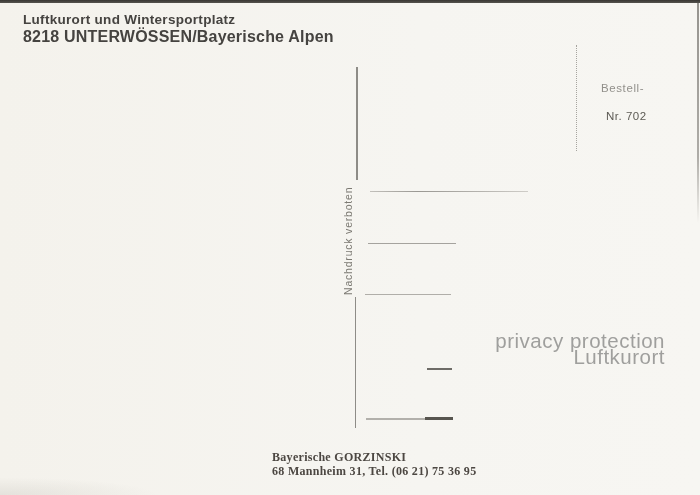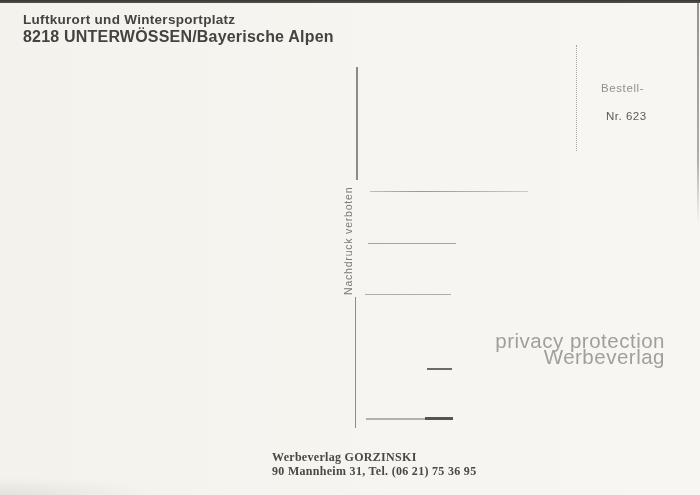--- a/index.html
+++ b/index.html
@@ -139,36 +139,36 @@
   <div class="right-edge"></div>
   <div class="corner-shadow"></div>
 
   <div class="header">
     <div class="header-line1">Luftkurort und Wintersportplatz</div>
     <div class="header-line2">8218 UNTERWÖSSEN/Bayerische Alpen</div>
   </div>
 
   <div class="stamp-dotted-line"></div>
   <div class="order-label">Bestell-</div>
-  <div class="order-number">Nr. 623</div>
+  <div class="order-number">Nr. 702</div>
 
   <div class="divider-top"></div>
   <div class="copyright-vertical">Nachdruck verboten</div>
   <div class="divider-bottom"></div>
 
   <div class="addr-line addr-1"></div>
   <div class="addr-line addr-2"></div>
   <div class="addr-line addr-3"></div>
   <div class="addr-line addr-4"></div>
   <div class="addr-line addr-5"></div>
   <div class="addr-line addr-5-dark"></div>
 
   <div class="watermark">
     <div>privacy protection</div>
-    <div>Werbeverlag</div>
+    <div>Luftkurort</div>
   </div>
 
   <div class="publisher">
-    <div>Werbeverlag GORZINSKI</div>
-    <div>90 Mannheim 31, Tel. (06 21) 75 36 95</div>
+    <div>Bayerische GORZINSKI</div>
+    <div>68 Mannheim 31, Tel. (06 21) 75 36 95</div>
   </div>
 
 </div>
 
 </body></html>

